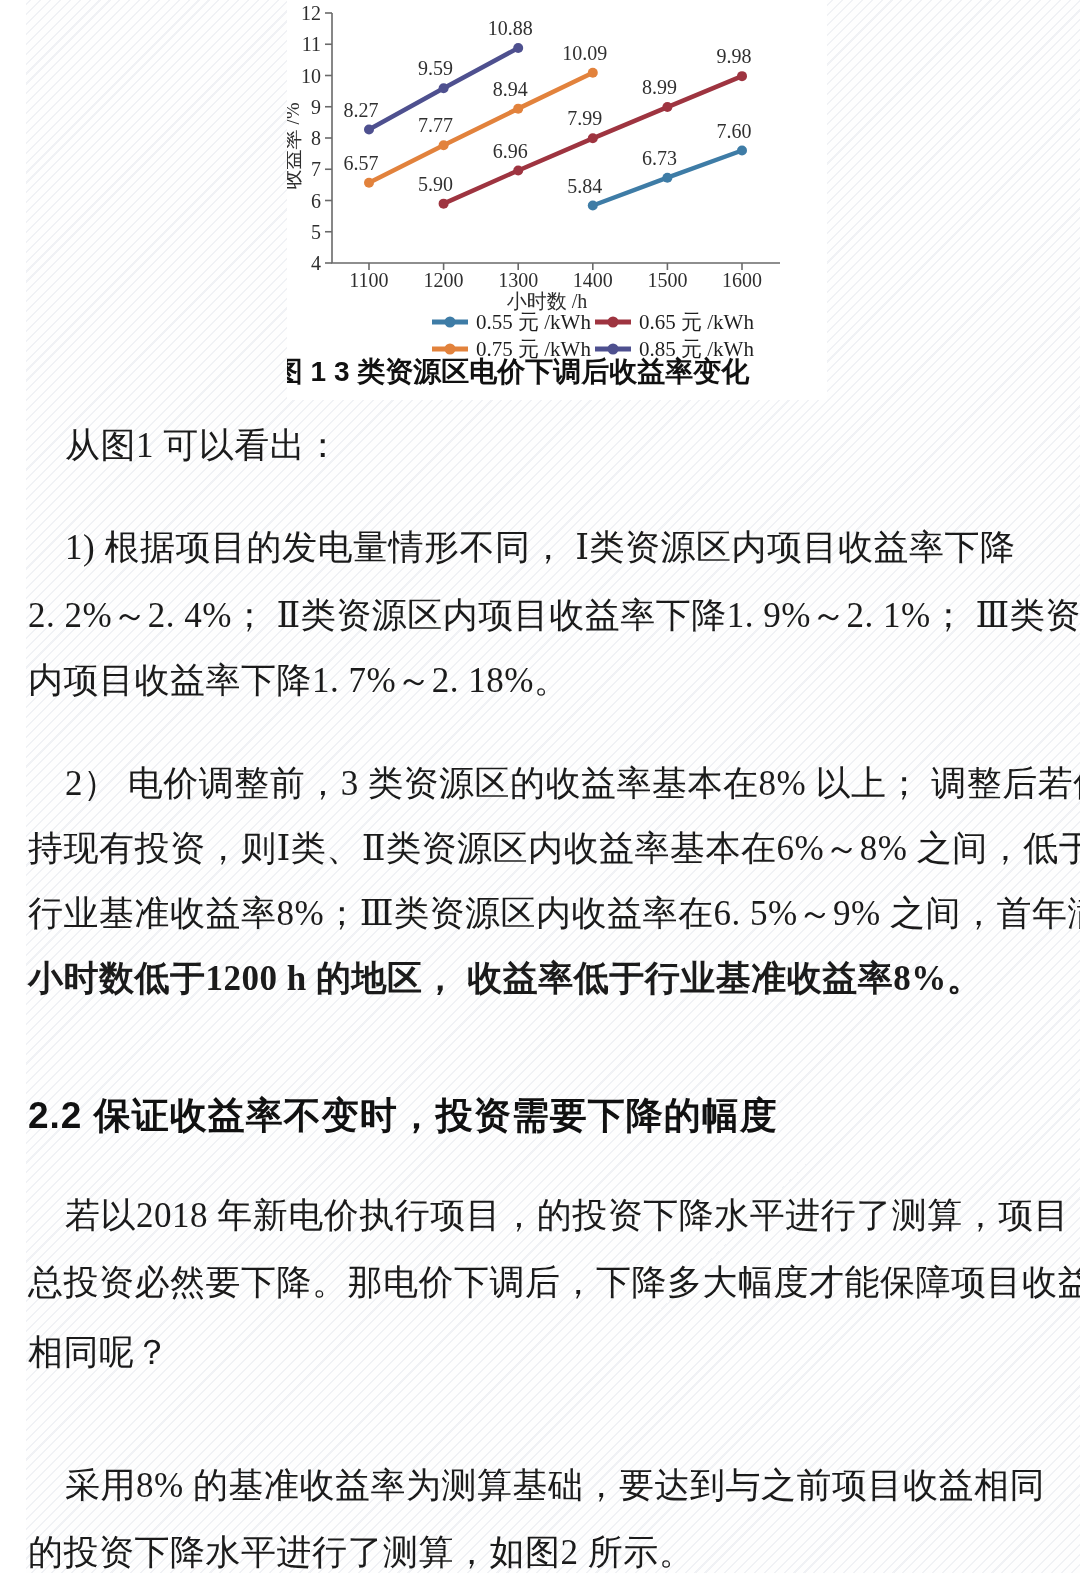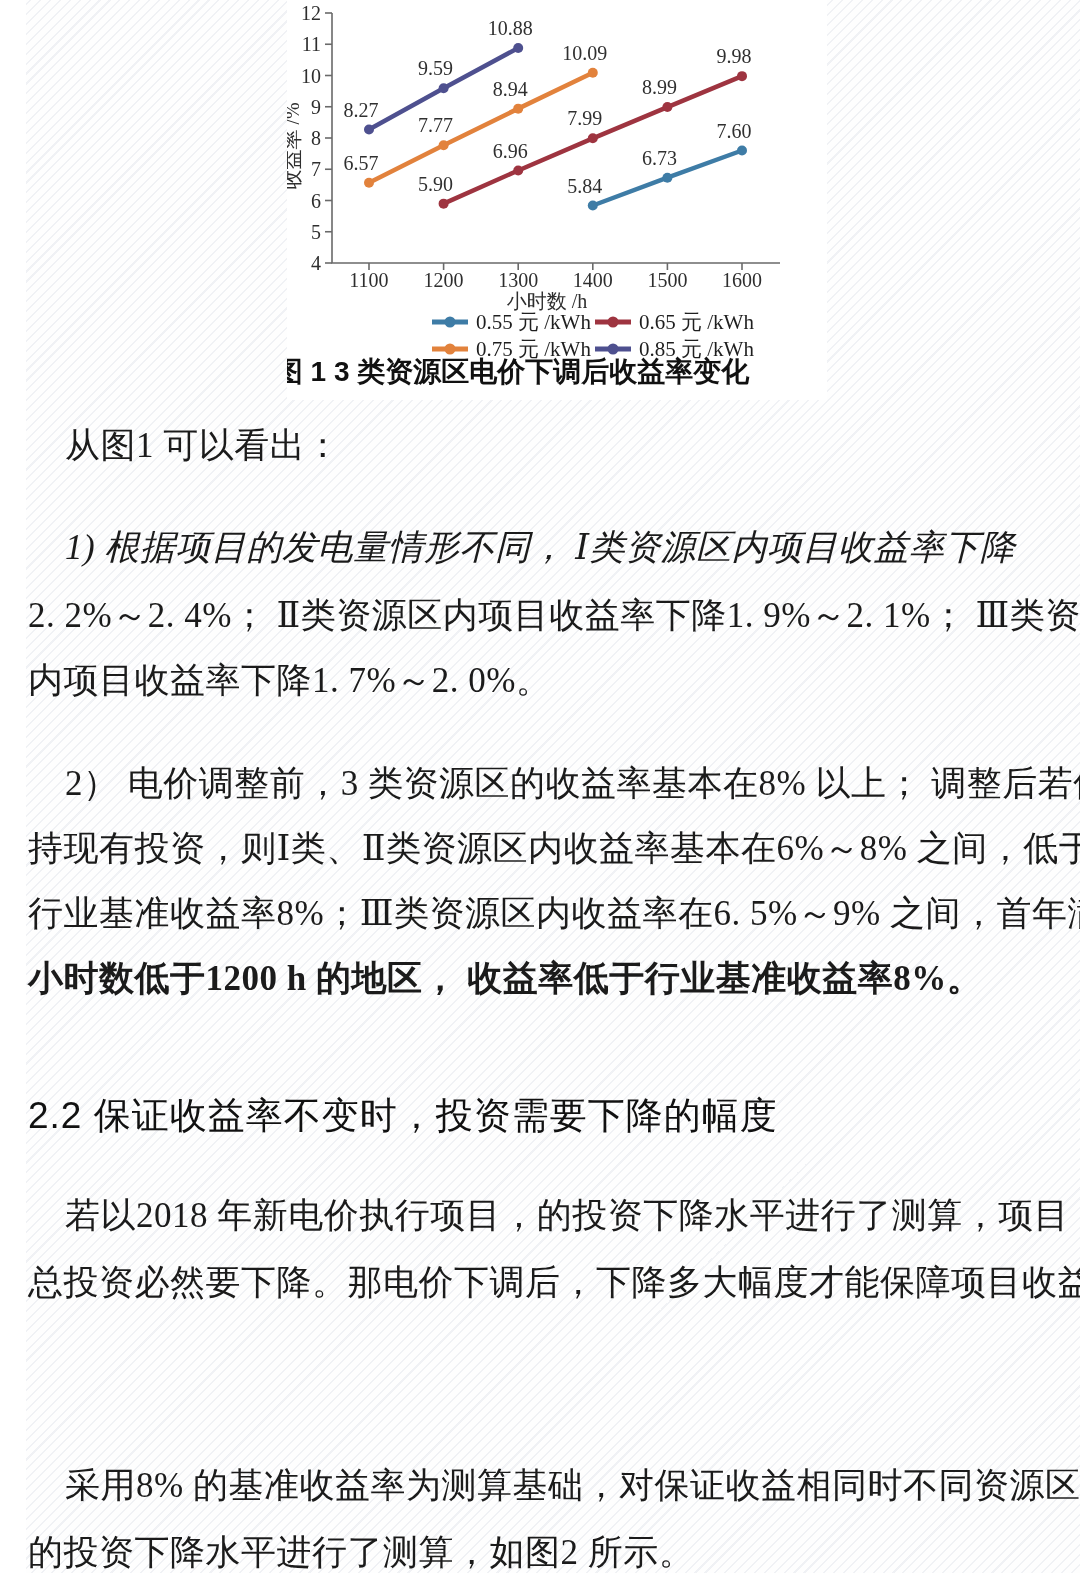--- a/index.html
+++ b/index.html
@@ -15,21 +15,21 @@
   .figure{position:absolute;left:287px;top:0;width:540px;height:400px;background:#ffffff;}
   .figure svg{display:block;width:540px;height:400px;}
   #text-layer{position:absolute;left:0;top:0;width:1080px;height:1573px;text-align:center;}
   .line{
     position:absolute;left:28px;white-space:nowrap;line-height:48px;
     font-size:35px;color:#1b1b1b;letter-spacing:0.5px;
   }
   .line.indent{left:65px;}
   .line.heading{
     font-family:"Liberation Sans","DejaVu Sans",sans-serif;
-    font-weight:normal;font-size:37px;color:#111;letter-spacing:1px;
+    font-weight:bold;font-size:37px;color:#111;letter-spacing:1px;
   }
   text{font-family:"Liberation Serif","DejaVu Serif",serif;}
   .cap{font-family:"Liberation Sans","DejaVu Sans",sans-serif;font-weight:bold;}
 </style>
 </head>
 <body>
 
 <div class="page">
   <div class="gutter"></div>
   <div class="figure">
@@ -112,26 +112,27 @@
         <circle cx="163" cy="349" r="5.5" fill="#e2823c"></circle>
         <text x="189" y="356" font-size="21" fill="#1f1f1f">0.75 元 /kWh</text>
         <line x1="308" y1="349" x2="344" y2="349" stroke="#4e508f" stroke-width="5"></line>
         <circle cx="326" cy="349" r="5.5" fill="#4e508f"></circle>
         <text x="352" y="356" font-size="21" fill="#1f1f1f">0.85 元 /kWh</text>
         <text x="225" y="381" text-anchor="middle" font-size="28" fill="#111" class="cap">图 1 3 类资源区电价下调后收益率变化</text>
       </svg>
   </div>
   <div id="text-layer">
       <div class="line indent" style="top: 422px;">从图1 可以看出：</div>
-      <div class="line indent" style="top: 524px; font-style: italic;">1)  根据项目的发电量情形不同， Ⅰ类资源区内项目收益率下降</div>
+      <div class="line indent" style="top: 524px;">1)  根据项目的发电量情形不同， Ⅰ类资源区内项目收益率下降</div>
       <div class="line" style="top: 592px;">2. 2%～2. 4%； Ⅱ类资源区内项目收益率下降1. 9%～2. 1%； Ⅲ类资源区</div>
-      <div class="line" style="top: 657px;">内项目收益率下降1. 7%～2. 0%。</div>
+      <div class="line" style="top: 657px;">内项目收益率下降1. 7%～2. 18%。</div>
       <div class="line indent" style="top: 760px;">2） 电价调整前，3 类资源区的收益率基本在8% 以上； 调整后若保</div>
       <div class="line" style="top: 825px;">持现有投资，则Ⅰ类、Ⅱ类资源区内收益率基本在6%～8% 之间，低于</div>
       <div class="line" style="top: 890px;">行业基准收益率8%；Ⅲ类资源区内收益率在6. 5%～9% 之间，首年满发</div>
       <div class="line" style="top: 955px; font-weight: bold;">小时数低于1200 h 的地区， 收益率低于行业基准收益率8%。</div>
       <div class="line heading" style="top: 1092px;">2.2 保证收益率不变时，投资需要下降的幅度</div>
       <div class="line indent" style="top: 1192px;">若以2018 年新电价执行项目，的投资下降水平进行了测算，项目</div>
       <div class="line" style="top: 1259px;">总投资必然要下降。那电价下调后，下降多大幅度才能保障项目收益</div>
-      <div class="line indent" style="top: 1462px;">采用8% 的基准收益率为测算基础，对保证收益相同时不同资源区</div>
+      <div class="line" style="top: 1329px;">相同呢？</div>
+      <div class="line indent" style="top: 1462px;">采用8% 的基准收益率为测算基础，要达到与之前项目收益相同</div>
       <div class="line" style="top: 1529px;">的投资下降水平进行了测算，如图2 所示。</div>
     </div>
 </div>
 
 </body></html>

